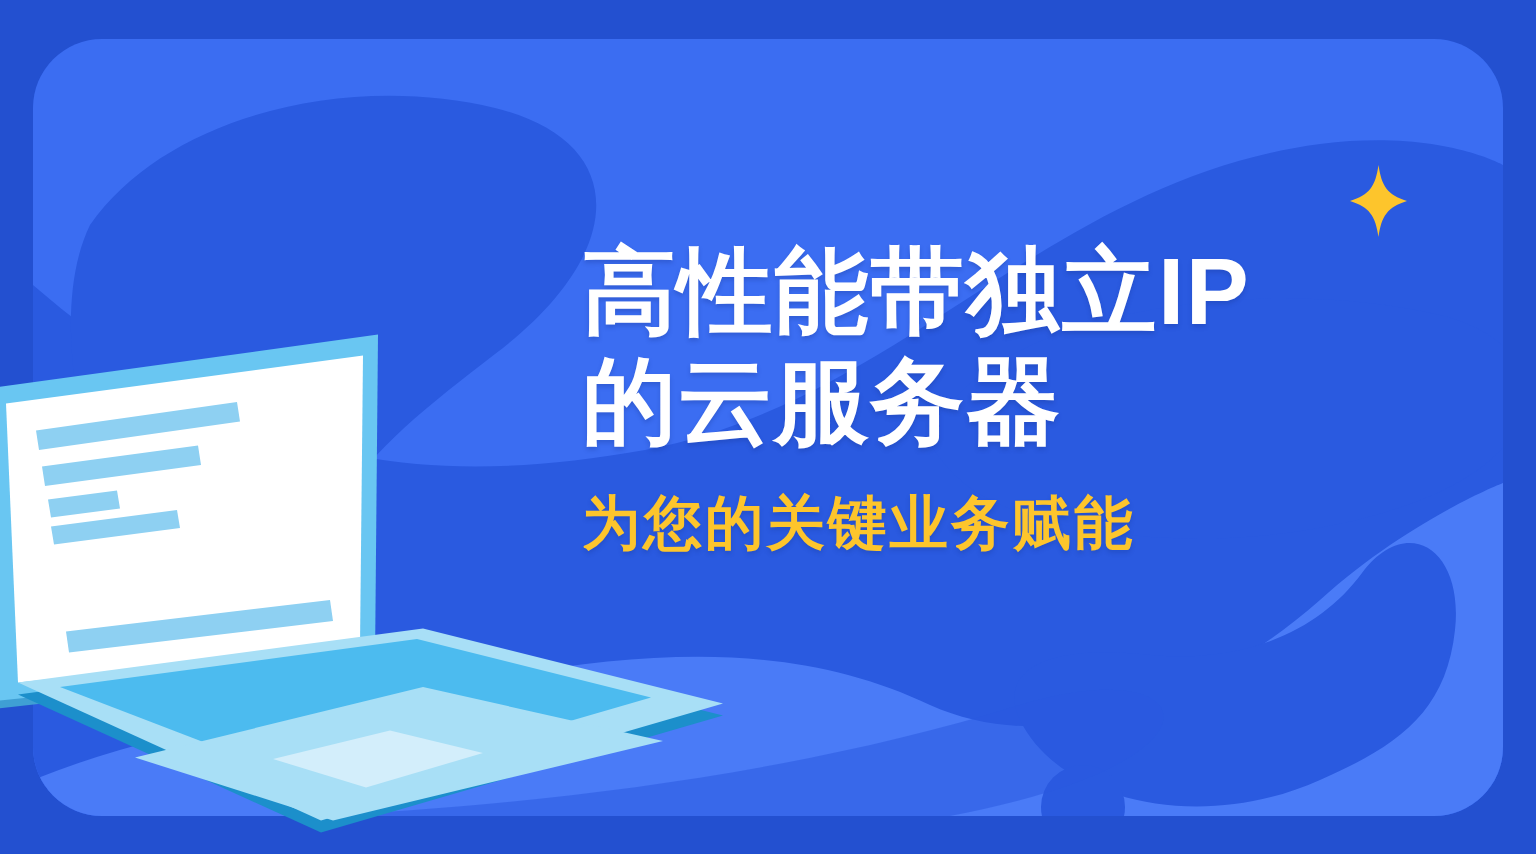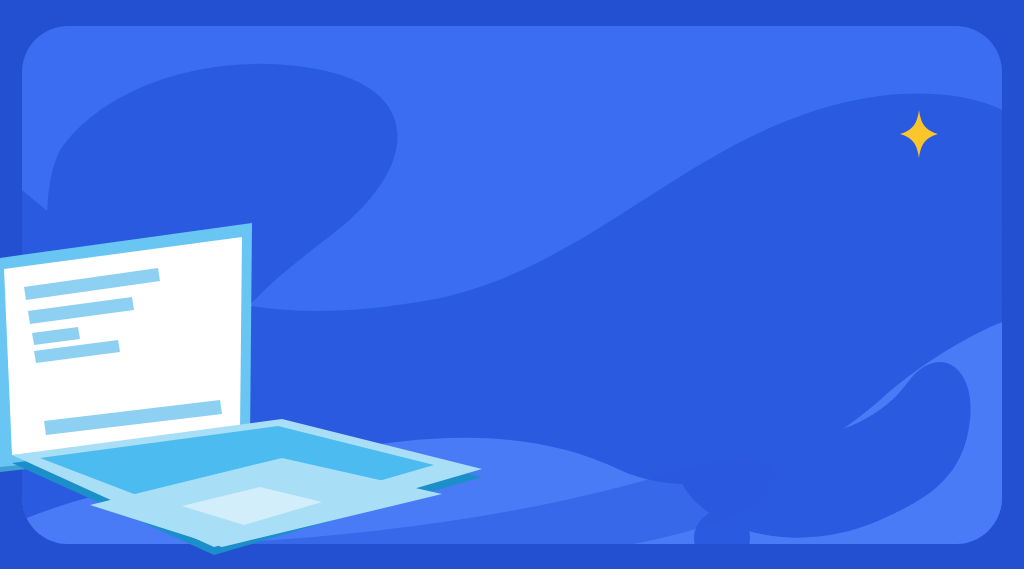--- a/index.html
+++ b/index.html
@@ -128,14 +128,19 @@
 
     <path d="M108 290 L300 243 L460 279 L240 332 Z" fill="#a8dff6"></path>
 
     <path d="M200 291 L278 272 L340 287 L262 310 Z" fill="#d3eefb"></path>
   </svg>
 
   <svg id="sparkle-icon" viewBox="0 0 42 52">
     <path d="M21 2 C23 16, 27 22, 40 26 C27 30, 23 36, 21 50 C19 36, 15 30, 2 26 C15 22, 19 16, 21 2 Z" fill="#fdc52c"></path>
   </svg>
 
+  <div class="text-block">
+    <h1 class="headline">高性能带独立IP</h1>
+    <h1 class="headline headline-line-2">的云服务器</h1>
+    <p class="subhead">为您的关键业务赋能</p>
+  </div>
 
 </div>
 
 </body></html>

